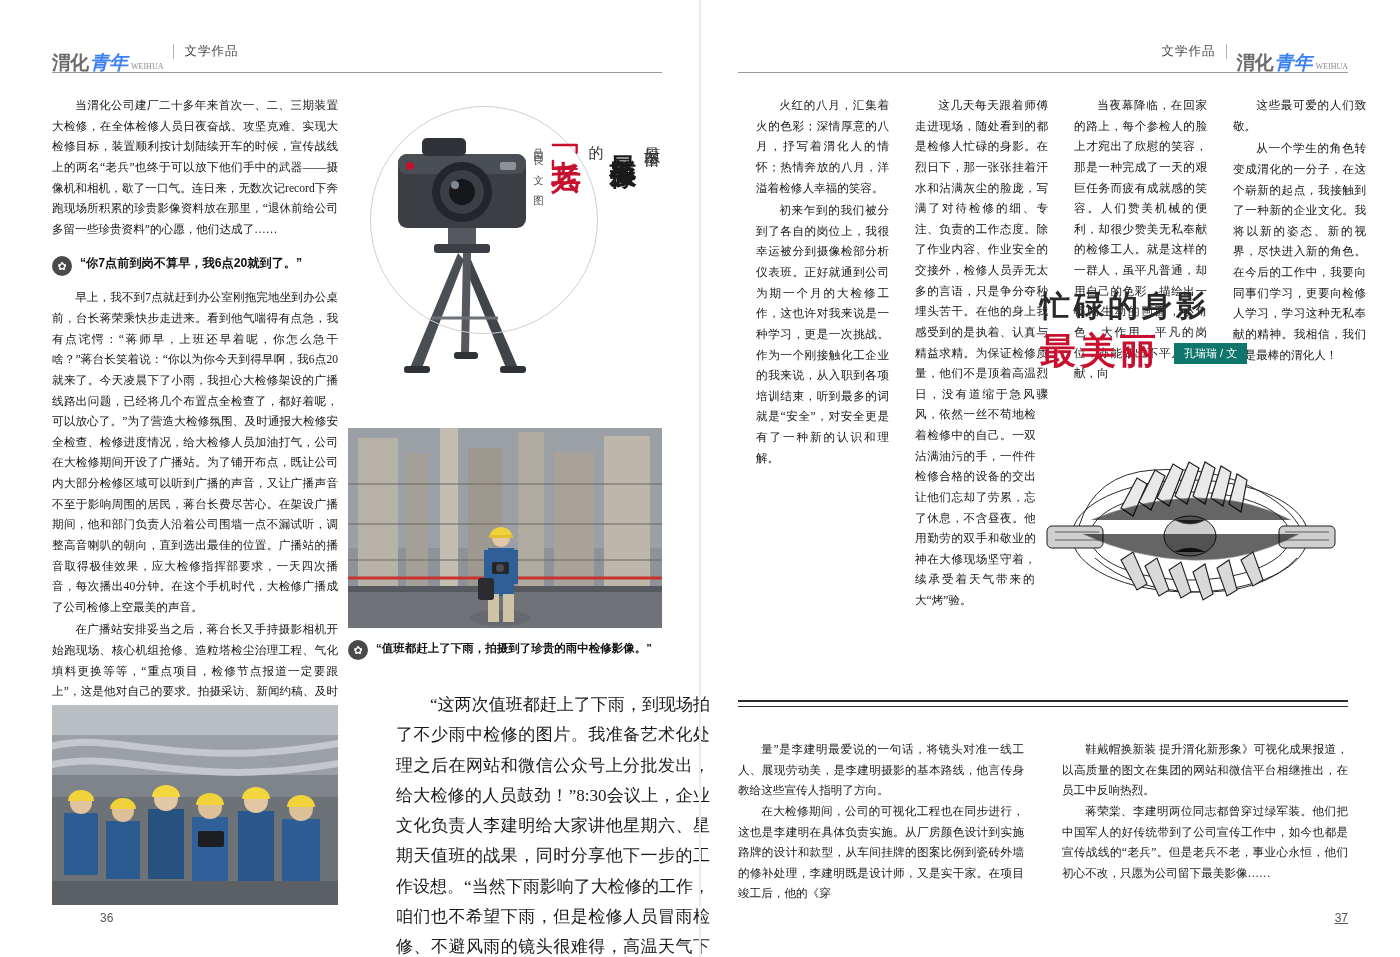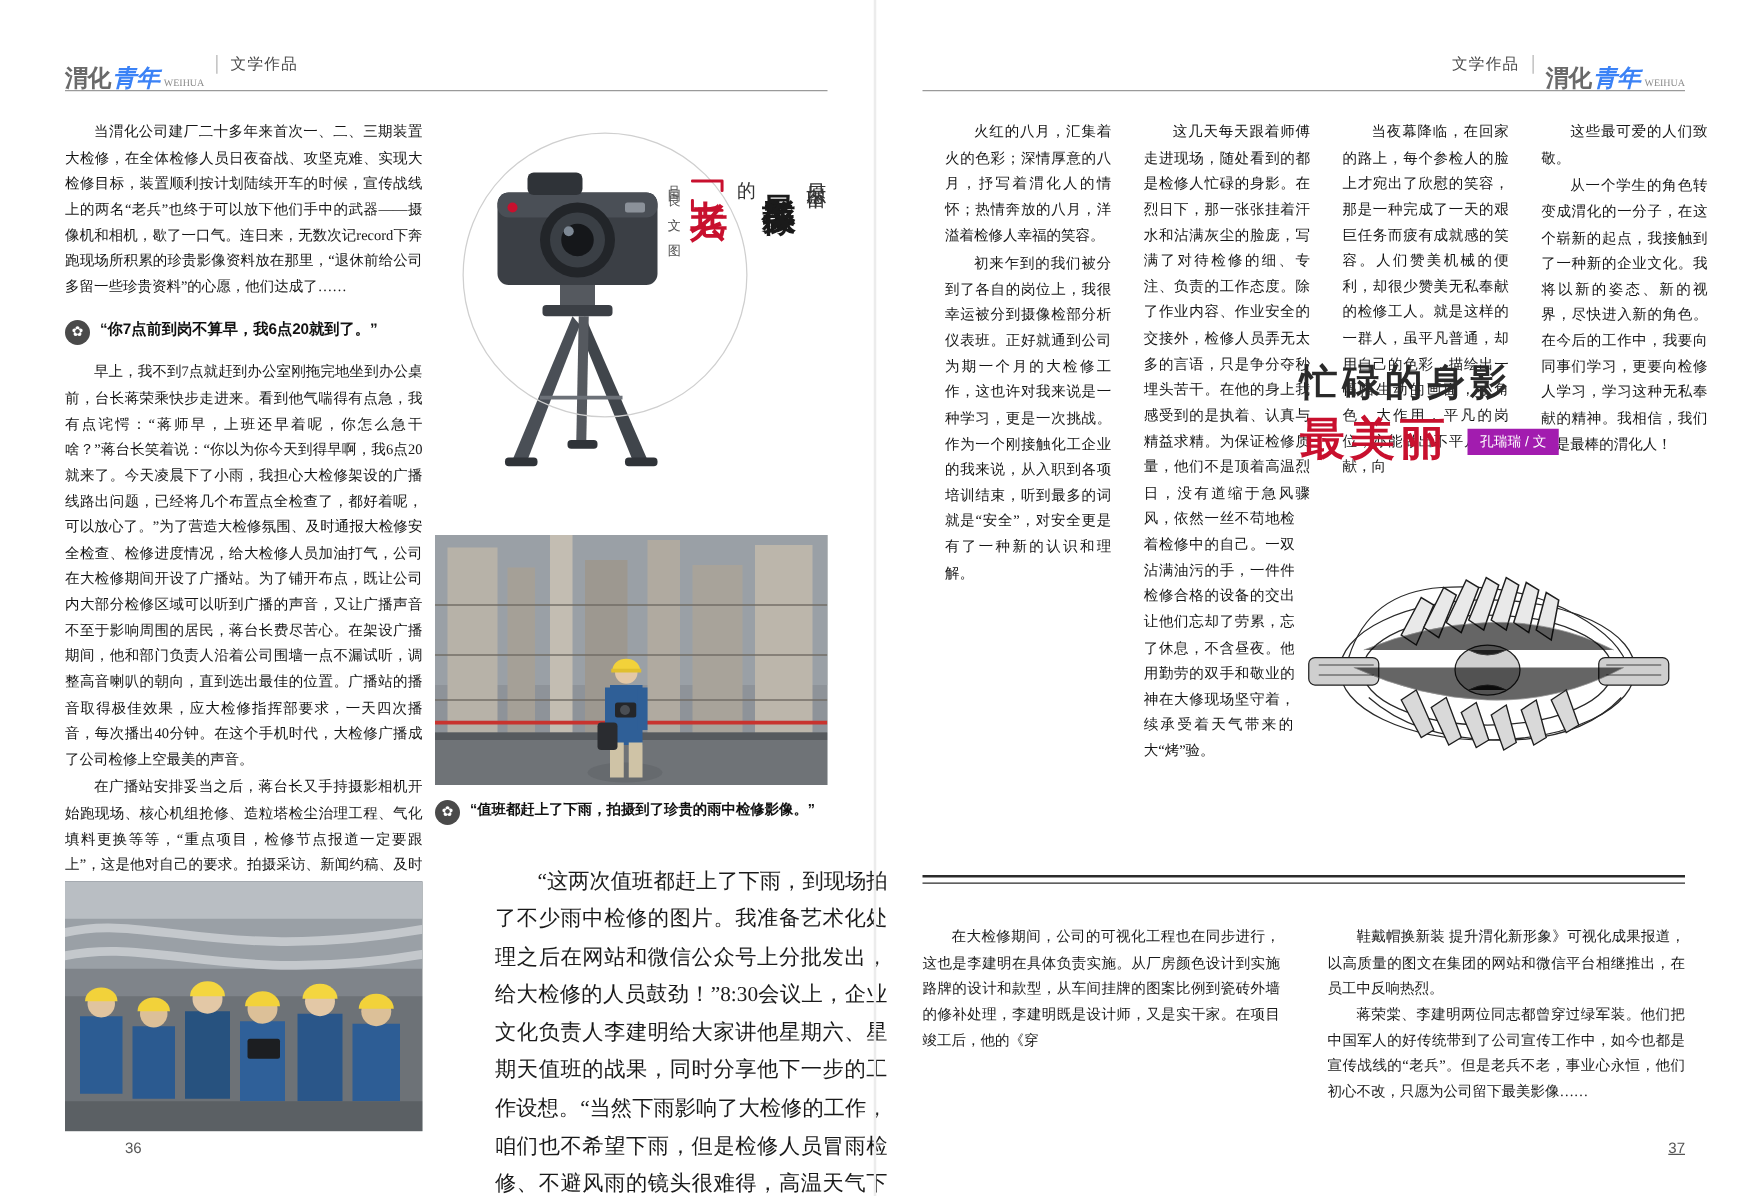--- a/index.html
+++ b/index.html
@@ -87,21 +87,21 @@
   .cap1 { position:absolute; left:348px; top:640px; width:314px; display:flex; gap:8px; align-items:flex-start; }
   .cap1 .mark { flex:0 0 auto; width:20px; height:20px; border-radius:50%; background:#4a4a4a; color:#fff; font-size:11px; line-height:20px; text-align:center; }
 
   .ltail { position:absolute; left:348px; top:690px; width:314px; font-size:17px; line-height:1.78; text-align:justify;margin-left:48px; }
   .ltail p { margin:0; text-indent:2em; }
 
   
   .art2-title { position:absolute; left:1040px; top:286px; width:300px; text-align:left; }
   .art2-title .l1 { font-family:"Liberation Sans", sans-serif; font-size:30px; font-weight:bold; color:#2a2a2a; letter-spacing:4px; }
   .art2-title .l2 { font-family:"Liberation Sans", sans-serif; font-size:36px; font-weight:bold; color:#c8102e; letter-spacing:4px; margin-top:2px; }
-  .art2-by { display:inline-block; background:#a21caf; color:#fff; font-family:"Liberation Sans", sans-serif;
+  .art2-by { display:inline-block; background:#0f766e; color:#fff; font-family:"Liberation Sans", sans-serif;
              font-size:11px; padding:3px 10px; margin-left:10px; vertical-align:6px; }
 
   .turbine { position:absolute; left:1035px; top:408px; width:310px; height:240px; }
 
   .hrule2 { position:absolute; left:738px; width:610px; height:2px; background:#2b2b2b; top:700px; }
   .hrule2b { position:absolute; left:738px; width:610px; height:1px; background:#2b2b2b; top:706px; }
 
   .bottom-cols { position:absolute; left:738px; top:740px; width:610px; display:flex; }
   .bcol { width:286px; font-size:11.6px; line-height:1.78; text-align:justify; }
   .bgap { width:38px; }
@@ -369,20 +369,21 @@
         <path d="M56 112 Q104 92 155 90 Q208 88 256 112"></path>
       </g>
     </svg>
   </div>
 
   <div class="hrule2"></div>
   <div class="hrule2b"></div>
 
   <div class="bottom-cols">
     <div class="bcol">
+      <p>量”是李建明最爱说的一句话，将镜头对准一线工人、展现劳动美，是李建明摄影的基本路线，他言传身教给这些宣传人指明了方向。</p>
       <p>在大检修期间，公司的可视化工程也在同步进行，这也是李建明在具体负责实施。从厂房颜色设计到实施路牌的设计和款型，从车间挂牌的图案比例到瓷砖外墙的修补处理，李建明既是设计师，又是实干家。在项目竣工后，他的《穿</p>
     </div>
     <div class="bgap"></div>
     <div class="bcol">
       <p>鞋戴帽换新装 提升渭化新形象》可视化成果报道，以高质量的图文在集团的网站和微信平台相继推出，在员工中反响热烈。</p>
       <p>蒋荣棠、李建明两位同志都曾穿过绿军装。他们把中国军人的好传统带到了公司宣传工作中，如今也都是宣传战线的“老兵”。但是老兵不老，事业心永恒，他们初心不改，只愿为公司留下最美影像……</p>
     </div>
   </div>
 
 </div>

